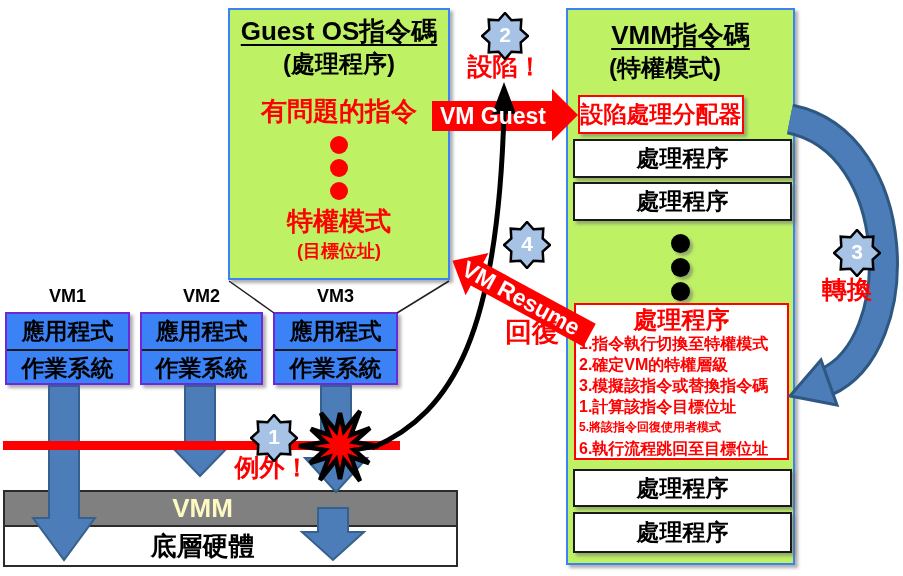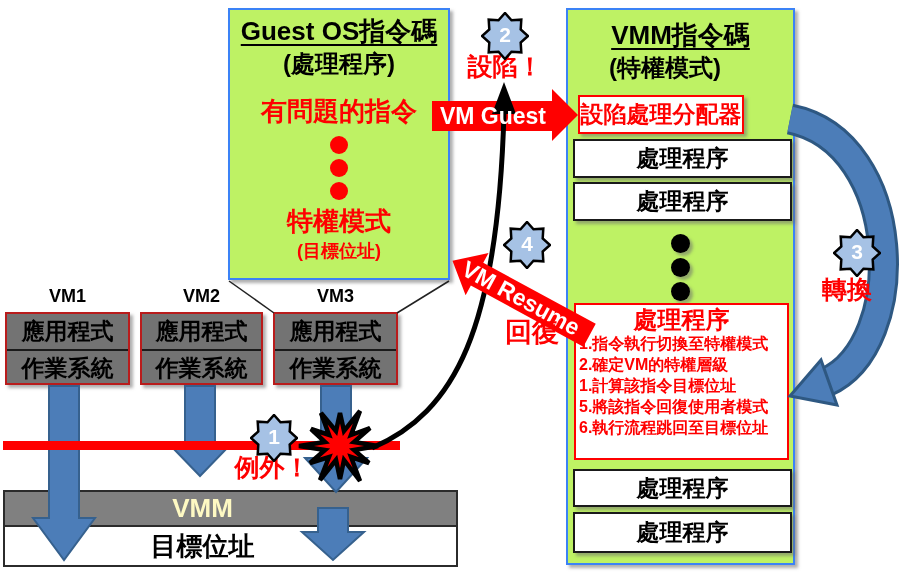--- a/index.html
+++ b/index.html
@@ -8,21 +8,21 @@
   .abs{position:absolute;box-sizing:border-box;}
   .shadow{box-shadow:3px 3px 3px rgba(110,110,110,0.55);}
   .ctr{display:flex;align-items:center;justify-content:center;text-align:center;}
   .bigbox{background:#bef264;border:2px solid #3b82f6;}
   .titleU{font-weight:bold;font-size:26px;text-decoration:underline;text-underline-offset:4px;color:#000;}
   .subT{font-weight:bold;font-size:24px;color:#000;}
   .redT{color:#f00;font-weight:bold;}
   .smallbox{background:#fff;border:2px solid #1a1a1a;font-weight:bold;font-size:23px;color:#000;}
   .redbox{background:#fff;border:2px solid #f00;}
   .dot{border-radius:50%;}
-  .vmcol{background:#737373;border:2px solid #b91c1c;}
+  .vmcol{background:#3b82f6;border:2px solid #6d28d9;}
   .vmrow{font-weight:bold;font-size:23px;color:#000;height:35px;}
   .vmlabel{font-weight:bold;font-size:18px;color:#000;}
   .badge{width:48px;height:48px;}
   .badge svg{position:absolute;left:0;top:0;}
   .badge .num{position:absolute;left:0;top:0;width:48px;height:46px;display:flex;align-items:center;justify-content:center;color:#fff;font-weight:bold;font-size:21px;}
   .calloutT{font-size:25px;}
   svg.overlay{position:absolute;left:0;top:0;pointer-events:none;}
   .arrowText{color:#fff;font-weight:bold;font-size:23px;}
 </style>
 </head>
@@ -56,22 +56,23 @@
       <div class="dot shadow" style="width:19px;height:19px;background:#000;"></div>
       <div class="dot shadow" style="width:19px;height:19px;background:#000;"></div>
       <div class="dot shadow" style="width:19px;height:19px;background:#000;"></div>
     </div>
 
     <div class="abs redbox" style="left:6px;top:293px;width:215px;height:157px;border-width:2.5px;">
       <div class="redT ctr" style="height:27px;font-size:24px;margin-top:1px;">處理程序</div>
       <div style="padding:0 2px 0 3px;">
         <div class="redT" style="font-size:16px;line-height:21px;">1.指令執行切換至特權模式</div>
         <div class="redT" style="font-size:16px;line-height:21px;">2.確定VM的特權層級</div>
+        <div class="redT" style="font-size:16px;line-height:21px;">3.模擬該指令或替換指令碼</div>
         <div class="redT" style="font-size:16px;line-height:21px;">1.計算該指令目標位址</div>
-        <div class="redT" style="font-size:16px;line-height:21px;">5.將該指令回復使用者模式</div>
+        <div class="redT" style="font-size:12px;line-height:21px;">5.將該指令回復使用者模式</div>
         <div class="redT" style="font-size:16px;line-height:21px;">6.執行流程跳回至目標位址</div>
       </div>
     </div>
 
     <div class="abs smallbox shadow ctr" style="left:5px;top:459px;width:219px;height:38px;">處理程序</div>
     <div class="abs smallbox shadow ctr" style="left:5px;top:502px;width:219px;height:41px;">處理程序</div>
   </div>
 
   <div class="abs vmlabel ctr" style="left:5px;top:283px;width:125px;height:26px;">VM1</div>
   <div class="abs vmlabel ctr" style="left:140px;top:283px;width:123px;height:26px;">VM2</div>
@@ -87,21 +88,21 @@
   </div>
   <div class="abs vmcol shadow" style="left:273px;top:312px;width:125px;height:73px;">
     <div class="vmrow ctr" style="border-bottom:2px solid #1a1a1a;">應用程式</div>
     <div class="vmrow ctr">作業系統</div>
   </div>
 
   <div class="abs" style="left:3px;top:490px;width:455px;height:37px;background:#808080;border:2px solid #2b2b2b;">
     <div class="abs ctr" style="left:0;top:0;width:395px;height:33px;font-weight:bold;font-size:26px;color:#fef9c3;">VMM</div>
   </div>
   <div class="abs" style="left:3px;top:527px;width:455px;height:40px;background:#fff;border:2px solid #2b2b2b;border-top:none;">
-    <div class="abs ctr" style="left:0;top:0;width:395px;height:38px;font-weight:bold;font-size:26px;color:#000;">目標位址</div>
+    <div class="abs ctr" style="left:0;top:0;width:395px;height:38px;font-weight:bold;font-size:26px;color:#000;">底層硬體</div>
   </div>
 
   <svg class="overlay" width="903" height="576" viewBox="0 0 903 576">
 
     <line x1="229" y1="281" x2="274" y2="313" stroke="#222" stroke-width="1.5"></line>
     <line x1="449" y1="281" x2="397" y2="313" stroke="#222" stroke-width="1.5"></line>
 
     <g fill="#4C7DB8" stroke="#36618E" stroke-width="2">
       <polygon points="49,386 79,386 79,518 95,518 64,560 33,518 49,518"></polygon>
       <polygon points="185,386 215,386 215,444 231,444 200,476 169,444 185,444"></polygon>

